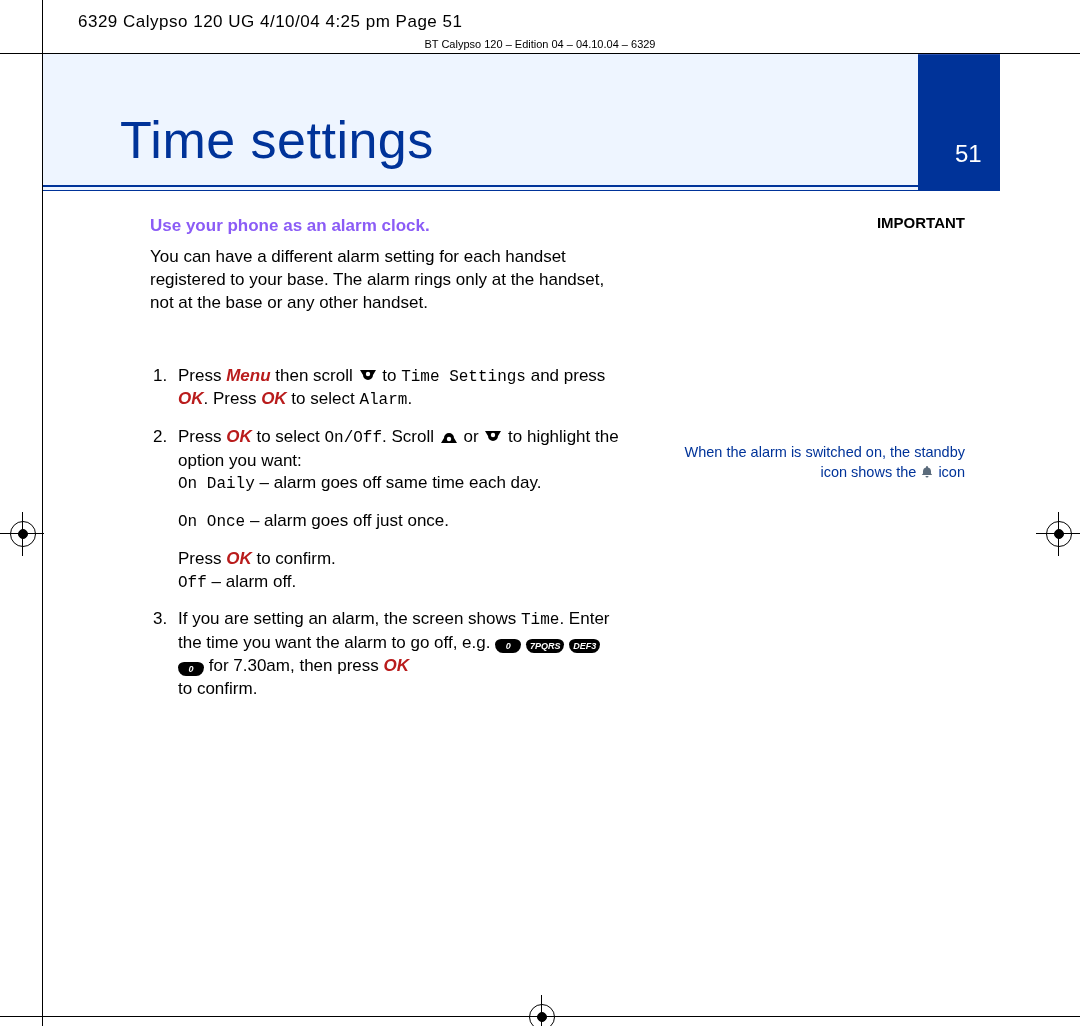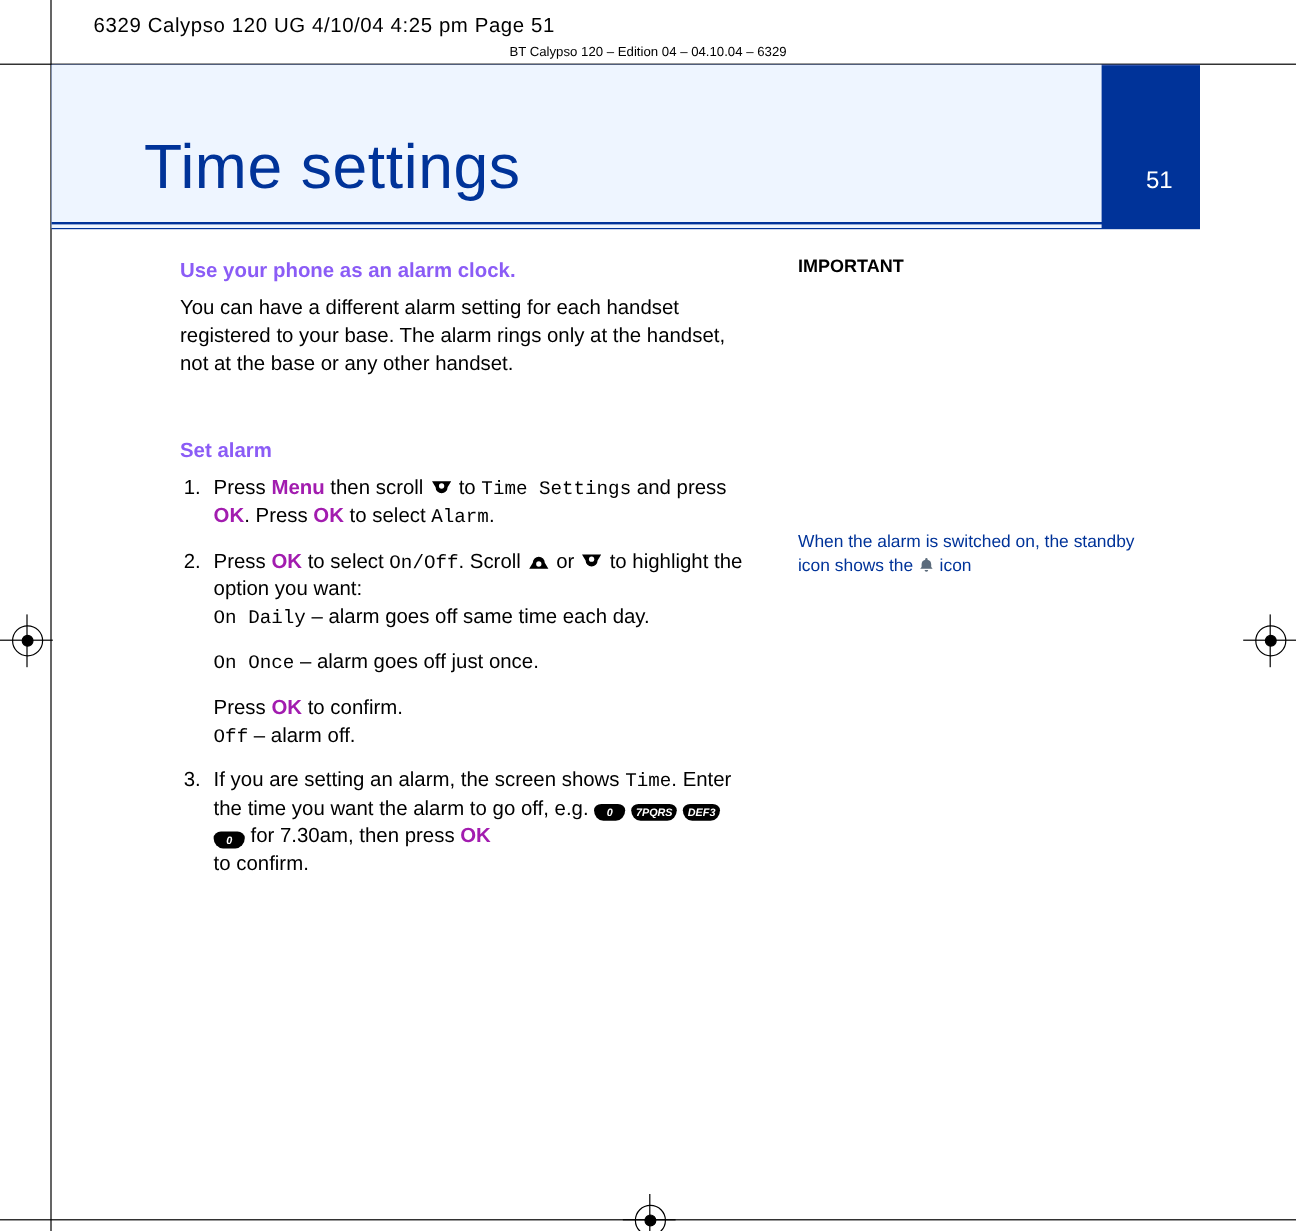--- a/index.html
+++ b/index.html
@@ -74,44 +74,45 @@
     top: 110px; left: 120px;
     font-size: 52px;
     color: #003399;
     font-weight: 300;
     letter-spacing: 0.5px;
   }
   .page-number {
     position:absolute;
     top: 140px; left: 955px;
     color: #fff;
-    font-size: 20px;
+    font-size: 24px;
   }
 
   
   .col-main {
     position:absolute;
     top: 215px; left: 150px;
     width: 470px;
     font-size: 17px;
     line-height: 1.35;
   }
   .col-side {
     position:absolute;
     top: 213px; left: 665px;
     width: 300px;
     font-size: 14.5px;
     line-height: 1.35;
     color: #003399;
+    text-align: right;
   }
   .h-bold { font-weight: bold; margin: 0 0 8px 0; color:#8b5cf6;}
   .para { margin: 0 0 14px 0; }
   .ol { padding-left: 22px; margin:0; }
   .ol li { margin-bottom: 14px; padding-left: 6px; }
-  .blue-bold { color:#a21caf; font-weight:bold; }
+  .blue-bold { color:#b91c1c; font-weight:bold;font-style:italic; }
   .lcd { font-family: "Courier New", monospace; font-size:16px; }
   .key {
     display:inline-block;
     min-width:18px; height:14px;
     padding:0 4px;
     background:#000; color:#fff;
     border-radius:7px 7px 9px 9px / 6px 6px 10px 10px;
     font-size:9px;
     font-family: Arial, sans-serif;
     text-align:center;
@@ -119,21 +120,21 @@
     line-height:14px;
     font-style: italic;
     font-weight: bold;
   }
   .nav-icon {
     display:inline-block;
     vertical-align:-3px;
   }
   .nav-icon svg { display:block; }
   .side-heading { font-weight:bold; color:#000; font-size:15px; margin-bottom:2px;}
-  .side2 { position:absolute; top:443px; left:665px; width:300px; font-size:14.5px; line-height:1.35; color:#003399;}
+  .side2 { position:absolute; top:443px; left:665px; width:300px; font-size:14.5px; line-height:1.35; color:#003399;text-align:right;}
   .bell-icon {
     display:inline-block; width:14px; height:14px;
     vertical-align:-2px;
   }
 </style>
 </head>
 <body>
 
 <div class="slug">6329 Calypso 120 UG   4/10/04  4:25 pm  Page 51</div>
 <div class="running-head">BT Calypso 120 – Edition 04 – 04.10.04 – 6329</div>
@@ -160,21 +161,20 @@
 <div class="banner"></div>
 <div class="banner-light"></div>
 <div class="banner-line"></div>
 <div class="page-title">Time settings</div>
 <div class="page-number">51</div>
 
 <div class="col-main">
   <p class="h-bold">Use your phone as an alarm clock.</p>
   <p class="para" style="margin-bottom:50px">You can have a different alarm setting for each handset registered to your base. The alarm rings only at the handset, not at the base or any other handset.</p>
 
-  <p class="h-bold">Set alarm</p>
 
   <ol class="ol">
     <li>
       <span>Press </span><span class="blue-bold">Menu</span><span> then scroll </span><span class="nav-icon"><svg width="20" height="16">
             <path d="M2 2 h16 l-3 5 a5 5 0 0 1 -10 0 z" fill="#000"></path>
             <circle cx="10" cy="6" r="2.2" fill="#fff"></circle>
           </svg></span><span> to </span><span class="lcd">Time Settings</span><span> and press </span><span class="blue-bold">OK</span><span>. Press </span><span class="blue-bold">OK</span><span> to select </span><span class="lcd">Alarm</span><span>.</span>
     </li>
 
     <li>

